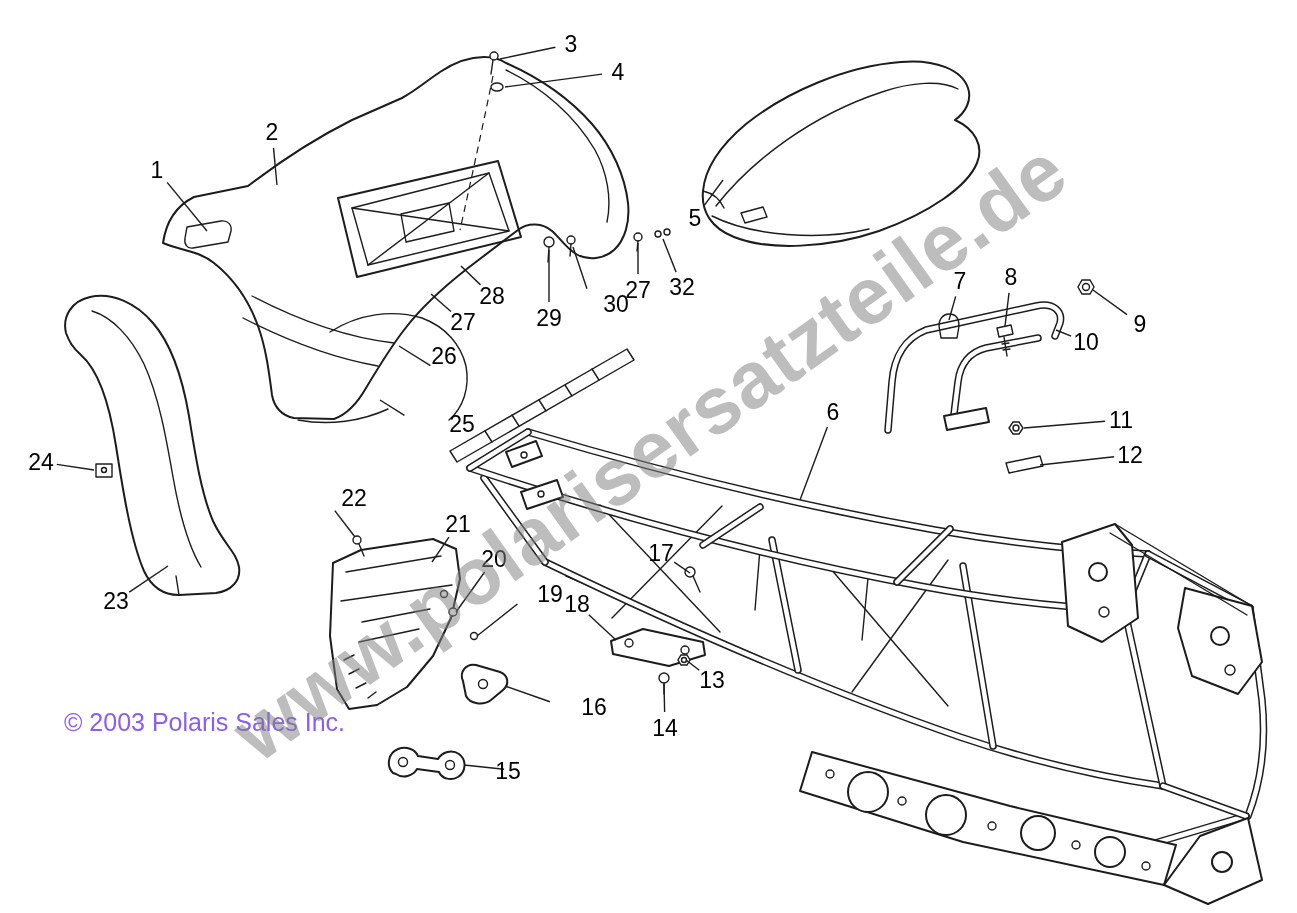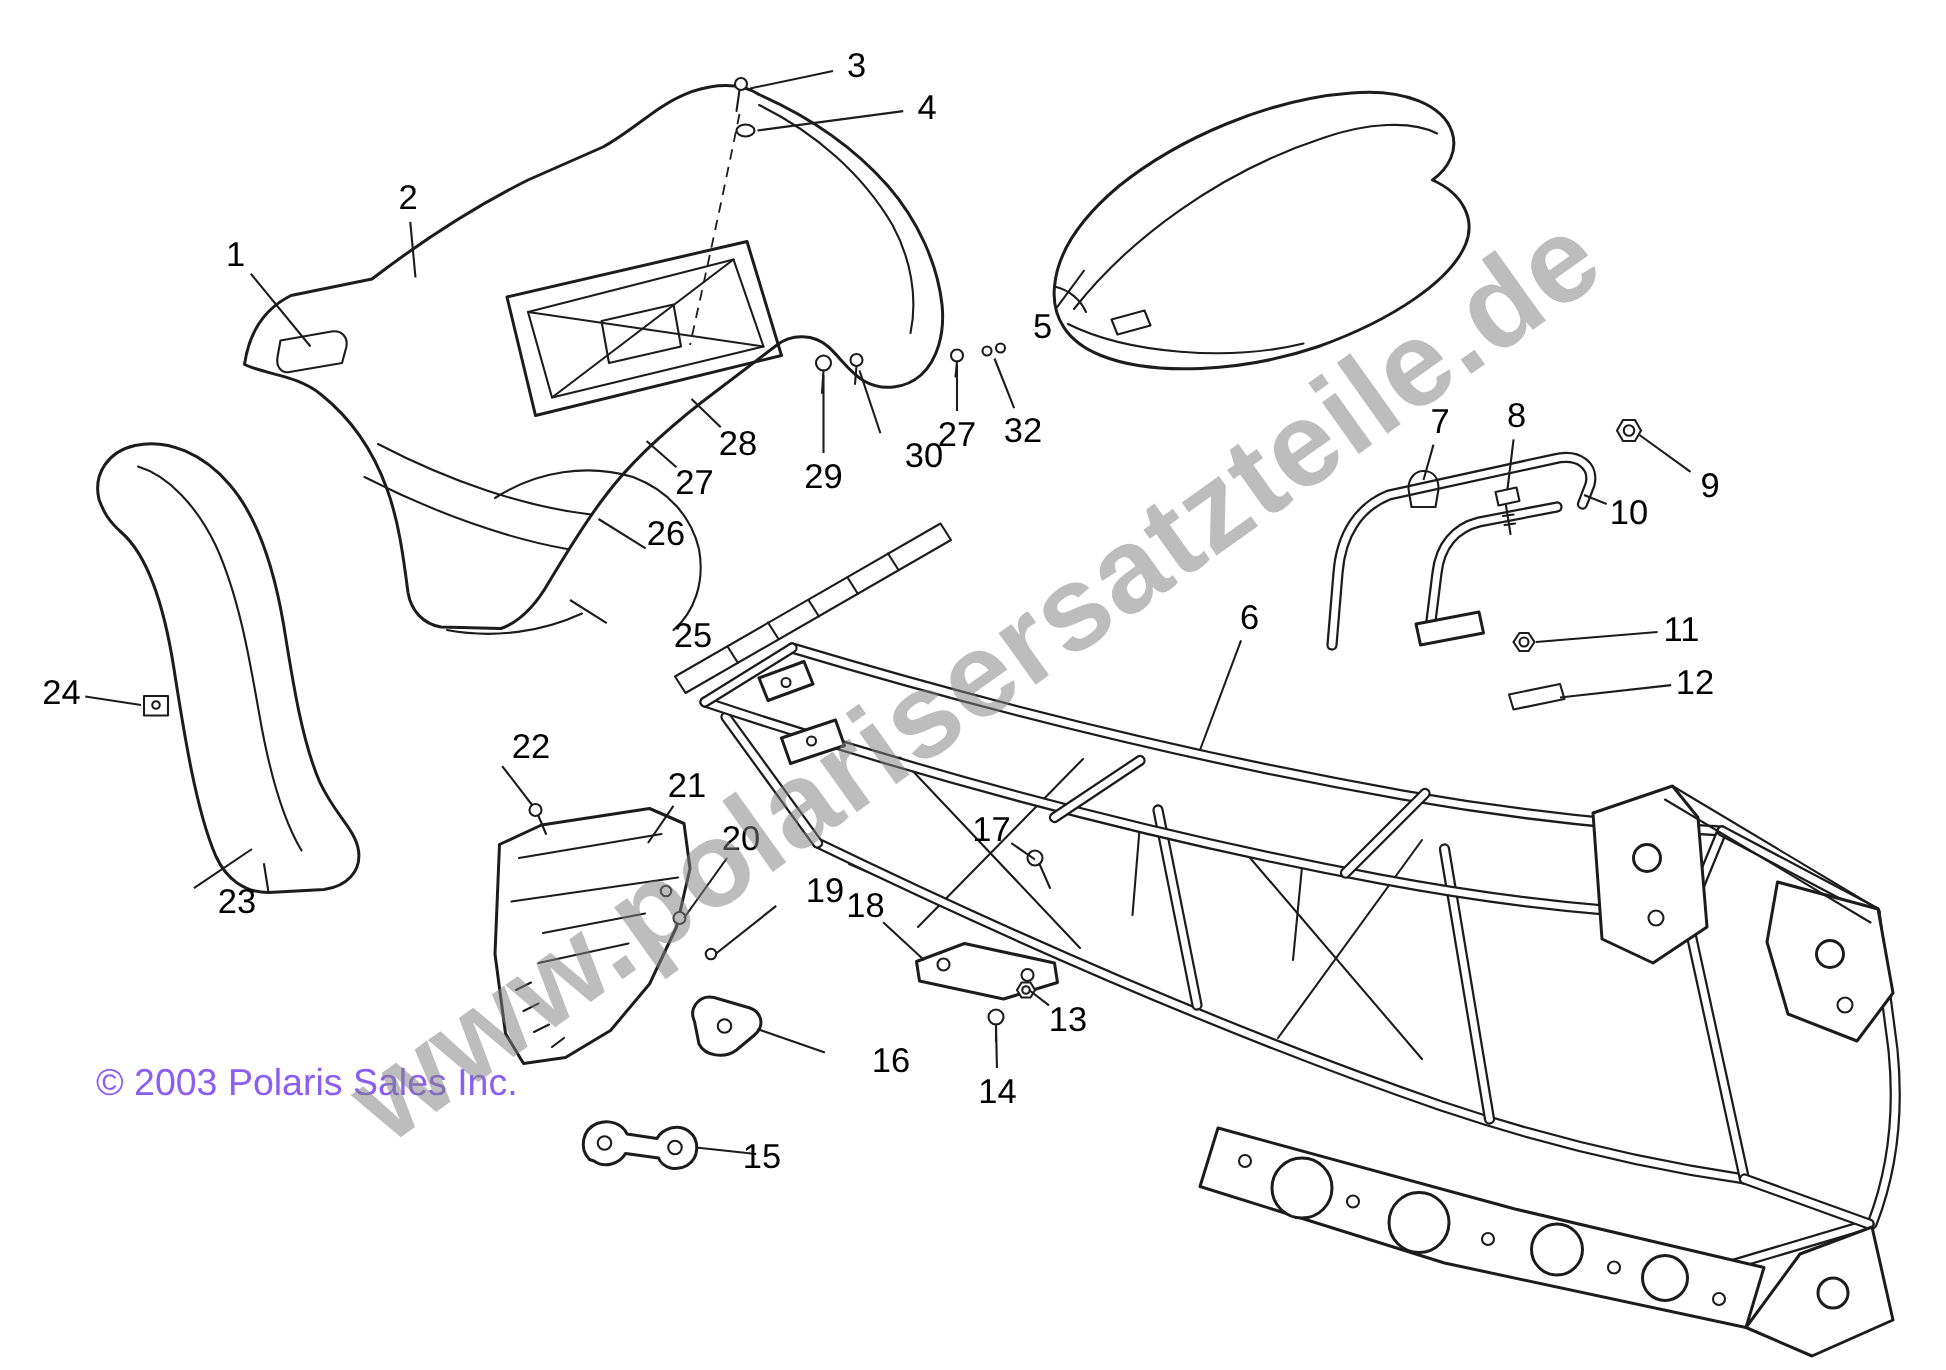--- a/index.html
+++ b/index.html
@@ -294,21 +294,21 @@
       <div class="callout" style="left: 712px; top: 680px;">13</div>
       <div class="callout" style="left: 665px; top: 728px;">14</div>
       <div class="callout" style="left: 508px; top: 771px;">15</div>
       <div class="callout" style="left: 594px; top: 707px;">16</div>
       <div class="callout" style="left: 661px; top: 553px;">17</div>
       <div class="callout" style="left: 577px; top: 604px;">18</div>
       <div class="callout" style="left: 530px; top: 594px; margin-left: 20px;">19</div>
       <div class="callout" style="left: 494px; top: 559px;">20</div>
       <div class="callout" style="left: 458px; top: 524px;">21</div>
       <div class="callout" style="left: 325px; top: 498px; margin-left: 29px;">22</div>
-      <div class="callout" style="left: 116px; top: 601px; margin-left: 42px;">23</div>
+      <div class="callout" style="left: 116px; top: 601px;">23</div>
       <div class="callout" style="left: 41px; top: 462px;">24</div>
       <div class="callout" style="left: 418px; top: 424px; margin-left: 44px;">25</div>
       <div class="callout" style="left: 444px; top: 356px;">26</div>
       <div class="callout" style="left: 463px; top: 322px;">27</div>
       <div class="callout" style="left: 492px; top: 296px;">28</div>
       <div class="callout" style="left: 549px; top: 318px;">29</div>
       <div class="callout" style="left: 616px; top: 304px; text-align: right;">30</div>
       <div class="callout" style="left: 638px; top: 290px;">27</div>
       <div class="callout" style="left: 682px; top: 287px;">32</div>
     </div>

